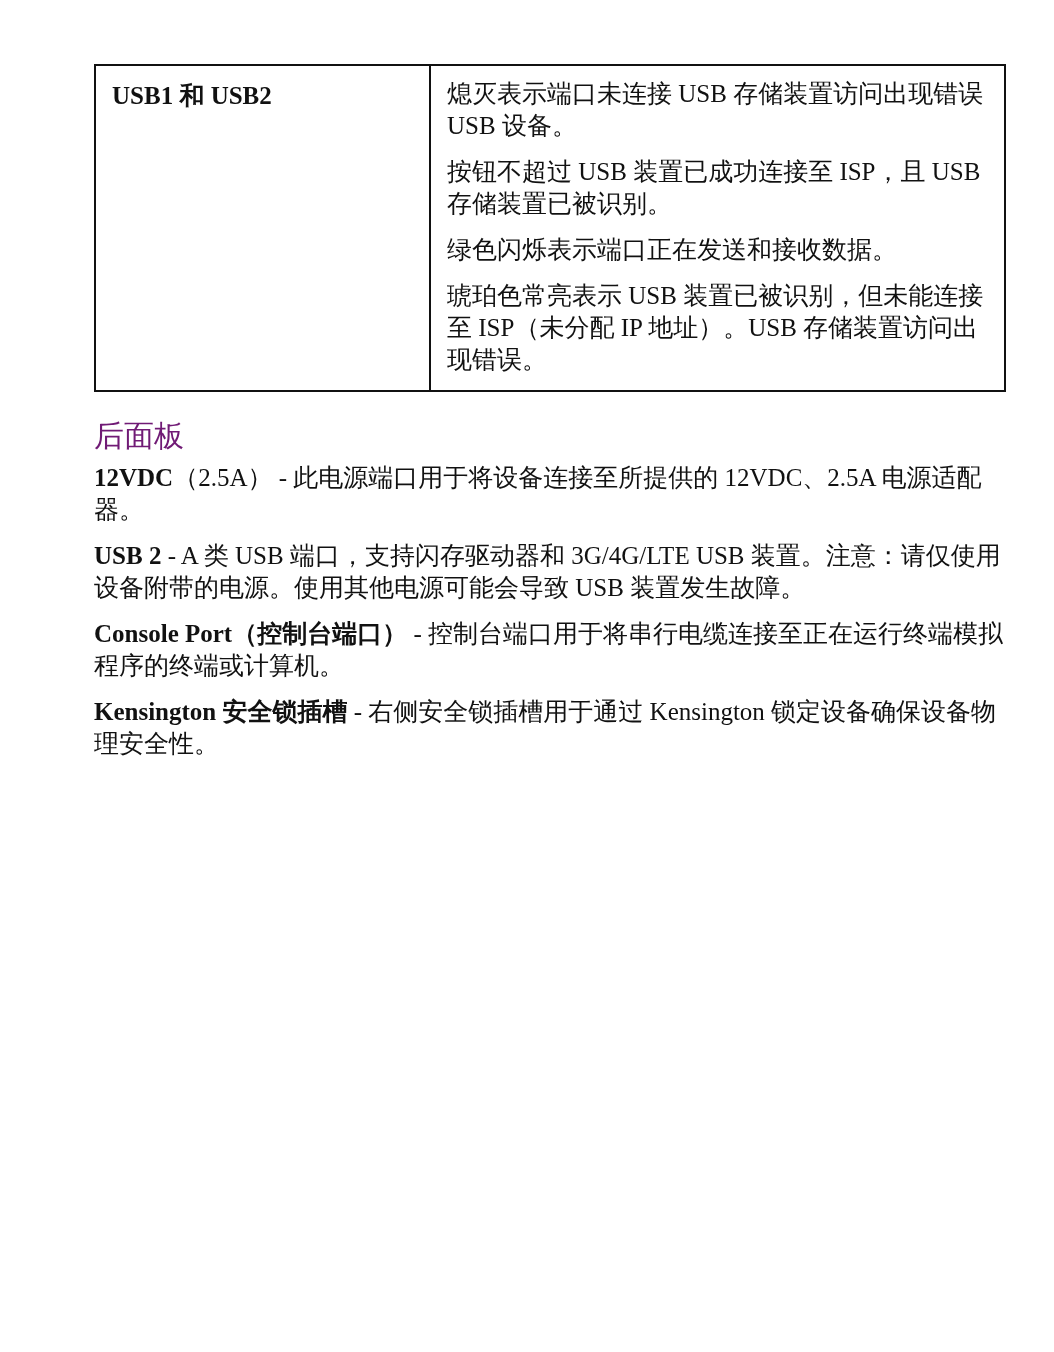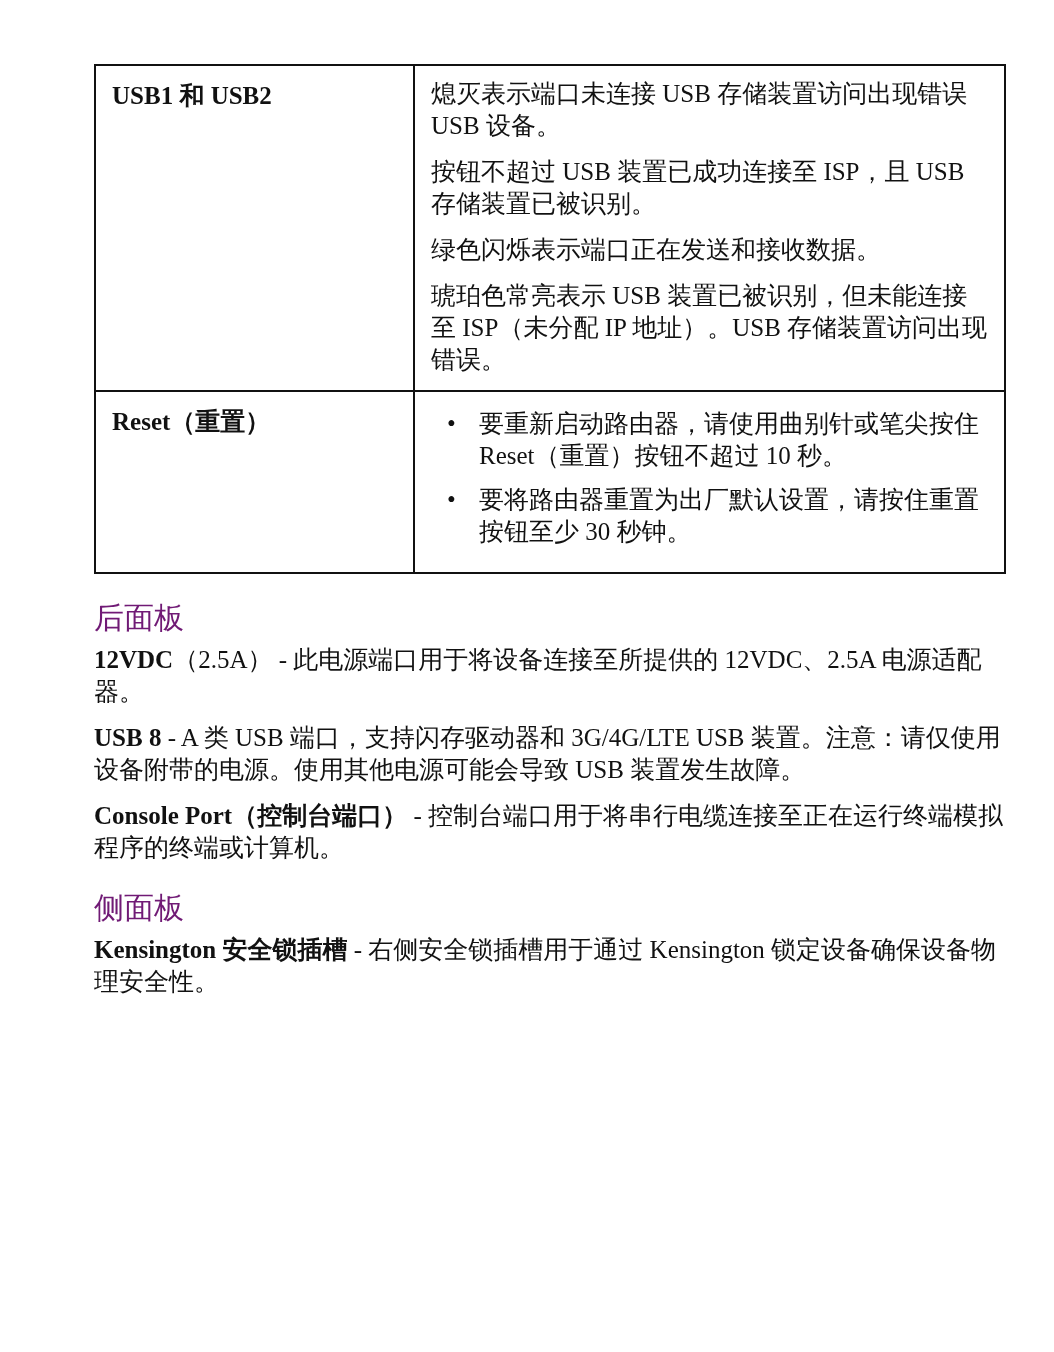--- a/index.html
+++ b/index.html
@@ -7,21 +7,21 @@
     width: 1054px; height: 1352px; position: relative; overflow: hidden;
     font-family: "Liberation Serif", "DejaVu Serif", serif;
     color: #111111;
   }
   .page { position: absolute; left: 94px; top: 64px; width: 912px; }
   table.leds {
     width: 912px; border-collapse: collapse; table-layout: fixed;
     font-size: 25px; line-height: 32px;
   }
   table.leds td { border: 2px solid #111; vertical-align: top; }
-  td.label-cell { width: 287px; padding: 14px 14px 14px 16px; font-weight: bold; }
+  td.label-cell { width: 287px; padding: 14px 30px 14px 16px; font-weight: bold; }
   td.desc-cell { padding: 12px 14px 12px 16px; }
   td.desc-cell p { margin: 0 0 14px 0; }
   td.desc-cell p:last-child { margin-bottom: 2px; }
   ul.bullets { margin: 4px 0 0 0; padding: 0 0 0 48px; list-style: none; }
   ul.bullets li { position: relative; margin-bottom: 12px; }
   ul.bullets li::before {
     content: "•"; position: absolute; left: -32px; top: 0;
   }
   .section-title {
     font-family: "DejaVu Sans", "Liberation Sans", sans-serif;
@@ -44,34 +44,24 @@
     <tbody>
         <tr>
       <td class="label-cell">USB1 和 USB2</td>
       <td class="desc-cell">
         <p>熄灭表示端口未连接 USB 存储装置访问出现错误 USB 设备。</p>
         <p>按钮不超过 USB 装置已成功连接至 ISP，且 USB 存储装置已被识别。</p>
         <p>绿色闪烁表示端口正在发送和接收数据。</p>
         <p>琥珀色常亮表示 USB 装置已被识别，但未能连接至 ISP（未分配 IP 地址）。USB 存储装置访问出现错误。</p>
       </td>
     </tr>
-    <tr>
-      <td class="label-cell">Reset（重置）</td>
-      <td class="desc-cell">
-        <ul class="bullets">
-          <li>要重新启动路由器，请使用曲别针或笔尖按住 Reset（重置）按钮不超过 10 秒。</li>
-          <li>要将路由器重置为出厂默认设置，请按住重置按钮至少 30 秒钟。</li>
-        </ul>
-      </td>
-    </tr>
   </tbody>
     </table>
 
   <h2 class="section-title">后面板</h2>
   <p class="para"><span class="term">12VDC</span><span>（2.5A）</span><span> - 此电源端口用于将设备连接至所提供的 12VDC、2.5A 电源适配器。</span></p>
-  <p class="para"><span class="term">USB 8</span><span> - A 类 USB 端口，支持闪存驱动器和 3G/4G/LTE USB 装置。注意：请仅使用设备附带的电源。使用其他电源可能会导致 USB 装置发生故障。</span></p>
+  <p class="para"><span class="term">USB 2</span><span> - A 类 USB 端口，支持闪存驱动器和 3G/4G/LTE USB 装置。注意：请仅使用设备附带的电源。使用其他电源可能会导致 USB 装置发生故障。</span></p>
   <p class="para"><span class="term">Console Port（控制台端口）</span><span> - 控制台端口用于将串行电缆连接至正在运行终端模拟程序的终端或计算机。</span></p>
 
-  <h2 class="section-title">侧面板</h2>
   <p class="para"><span class="term">Kensington 安全锁插槽</span><span> - 右侧安全锁插槽用于通过 Kensington 锁定设备确保设备物理安全性。</span></p>
 </div>
 
 <div class="watermark">it22.com</div>
 
 </body></html>

